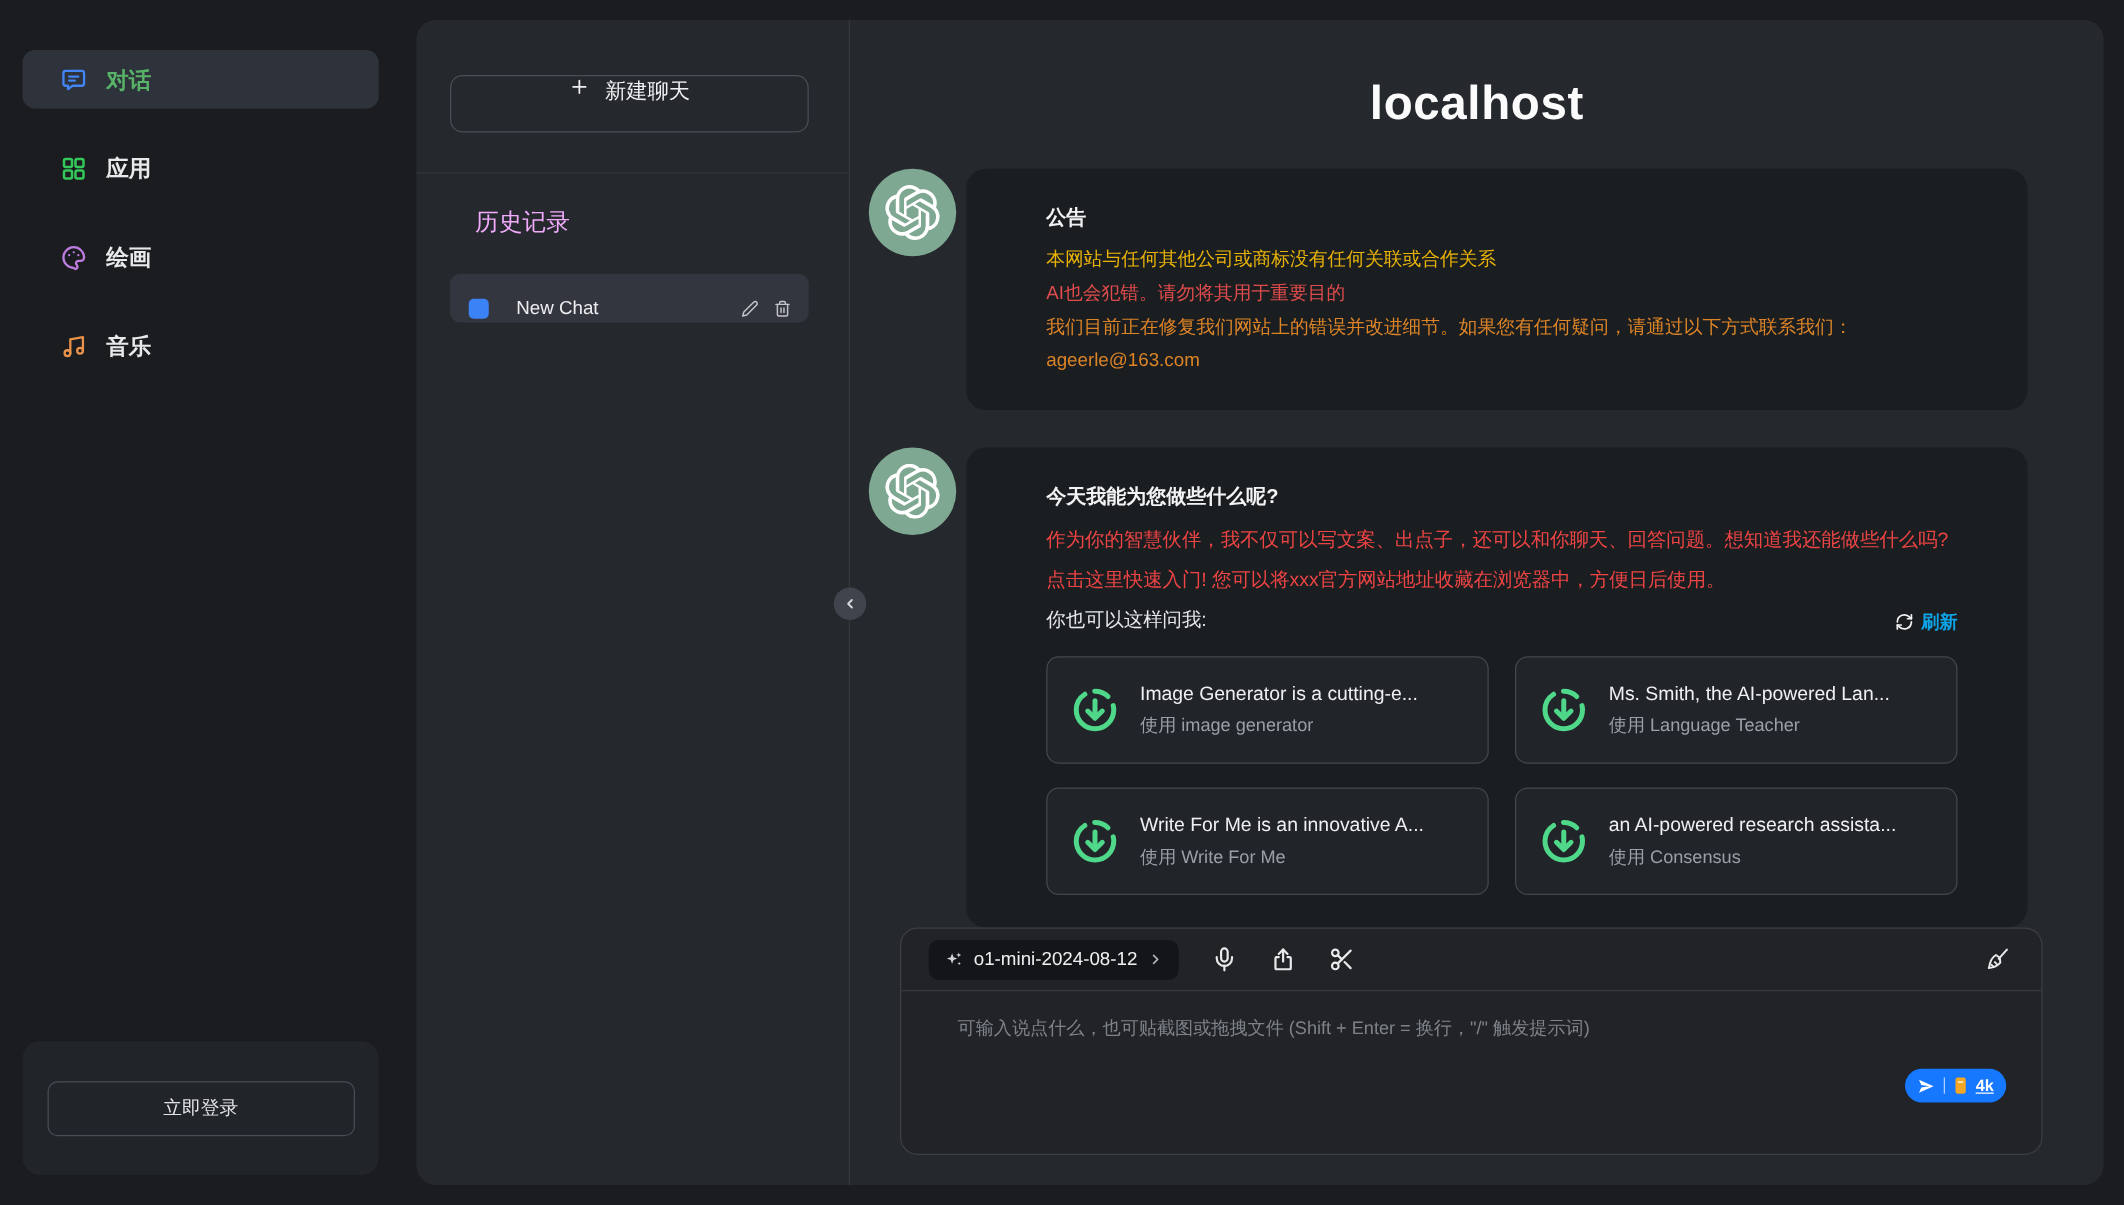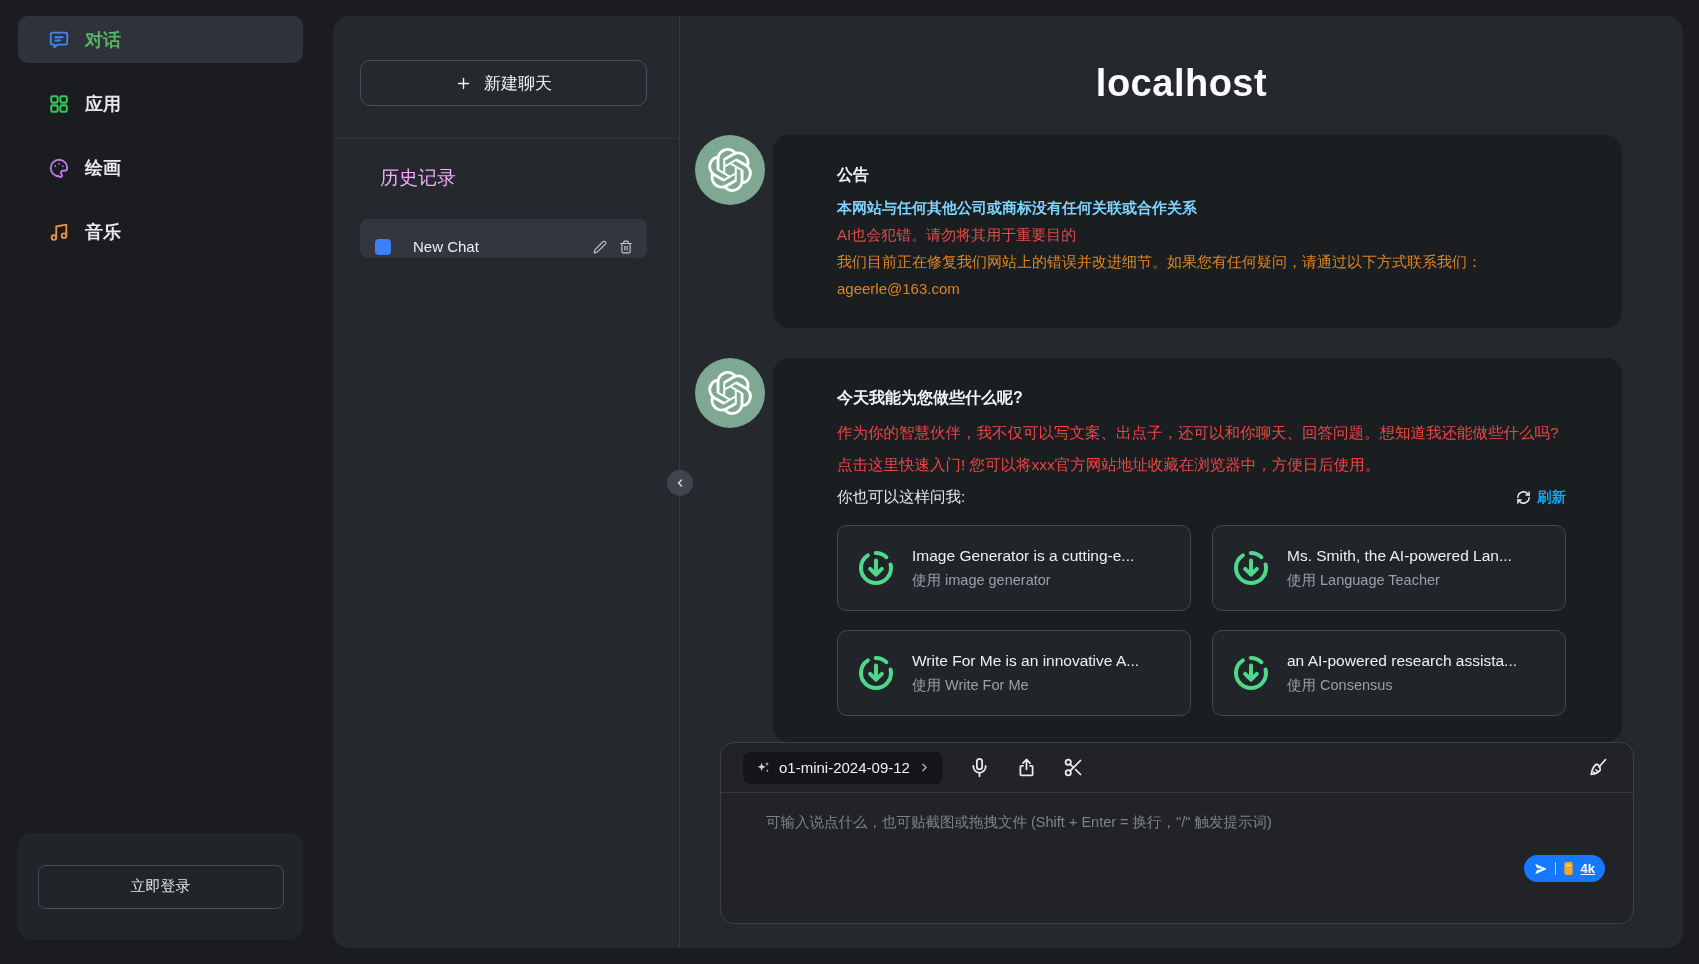--- a/index.html
+++ b/index.html
@@ -10,21 +10,21 @@
     color:#e7e9eb;
     position:relative;
   }
   svg { display:block; }
 
   
   .sidebar { position:absolute; left:0; top:0; width:333px; height:964px; padding:16px 0 0 18px; }
   .nav-item {
     width:285px; height:47px; border-radius:10px; margin-bottom:17px;
     display:flex; align-items:center; gap:15px; padding-left:30px;
-    font-size:18px; font-weight:600; color:#e7e9eb; cursor:pointer;
+    font-size:18px; font-weight:600; color:#e7e9eb; cursor:pointer;margin-top:24px;
   }
   .nav-item.active { background:#2d323b; color:#58b368; }
   .nav-icon { width:22px; height:22px; flex:0 0 22px; }
 
   .login-card {
     position:absolute; left:18px; top:833px; width:285px; height:107px;
     background:#212429; border-radius:14px; display:flex; align-items:center; justify-content:center;
   }
   .login-btn {
     width:246px; height:44px; background:transparent; border:1px solid #494d53;
@@ -37,21 +37,21 @@
   .main-panel {
     position:absolute; left:333px; top:16px; width:1350px; height:932px;
     background:#25282c; border-radius:16px;
   }
 
   
   .chat-list { position:absolute; left:0; top:0; width:347px; height:100%; border-right:1px solid #35393e; }
   .new-chat-btn {
     margin:44px 0 0 27px; width:287px; height:46px;
     background:transparent; border:1px solid #4b4f55; border-radius:10px;
-    color:#f0f1f3; font-size:17px; display:flex; align-items:center; justify-content:center; gap:12px;
+    color:#f0f1f3; font-size:17px; display:flex; align-items:flex-start; justify-content:center; gap:12px;
     cursor:pointer; font-family:inherit;
   }
   .list-divider { margin-top:32px; border-top:1px solid #333639; width:100%; }
   .history-title { margin:26px 0 0 47px; font-size:19px; font-weight:500; color:#f0abfc; }
   .history-item {
     margin:28px 0 0 27px; width:287px; height:39px; background:#34363f; border-radius:8px;
     display:flex; align-items:center; padding:16px 14px 0 15px; cursor:pointer;
   }
   .chat-color-square { width:16px; height:16px; border-radius:4px; background:#3b82f6; flex:0 0 16px; }
   .history-label { margin-left:22px; font-size:15px; color:#eceef0; flex:1; }
@@ -73,21 +73,21 @@
   .avatar {
     width:70px; height:70px; border-radius:50%; background:#7fa893; flex:0 0 70px;
     display:flex; align-items:center; justify-content:center;
   }
   .bubble {
     flex:1; margin-left:8px; background:#1b1e21; border-radius:16px;
     padding:26px 56px 26px 64px;
   }
   .bubble h3 { font-size:16px; font-weight:700; color:#f2f3f5; margin-bottom:6px; line-height:27px; }
   .ann-line { font-size:15px; line-height:27px; }
-  .ann-orange-bold { color:#7dd3fc; font-weight:700; }
+  .ann-orange-bold { color:#eab308; font-weight:400; }
   .ann-red { color:#e04b4b; }
   .ann-orange { color:#dd8427; }
 
   .intro-body { font-size:15.5px; line-height:32px; color:#ef4444; }
   .hint-row { display:flex; justify-content:space-between; align-items:center; font-size:15.5px; line-height:32px; color:#e5e7ea; }
   .refresh-btn {
     display:flex; align-items:center; gap:6px; background:none; border:none; cursor:pointer;
     color:#0ea5e9; font-size:14.5px; font-weight:600; font-family:inherit;
   }
   .suggestion-grid { margin-top:12px; display:grid; grid-template-columns:1fr 1fr; column-gap:21px; row-gap:19px; }
@@ -326,21 +326,21 @@
     <div class="composer">
       <div class="composer-toolbar">
         <button class="model-pill">
           <span>
             <svg width="16" height="16" viewBox="0 0 24 24" fill="#cfd3d8">
               <path d="M10 4l1.7 4.6L16.3 10.3 11.7 12 10 16.6 8.3 12 3.7 10.3 8.3 8.6Z"></path>
               <path d="M18 3l.8 2.2L21 6l-2.2.8L18 9l-.8-2.2L15 6l2.2-.8Z"></path>
               <path d="M18.5 14l.6 1.6 1.6.6-1.6.6-.6 1.6-.6-1.6-1.6-.6 1.6-.6Z"></path>
             </svg>
           </span>
-          <span>o1-mini-2024-09-12</span>
+          <span>o1-mini-2024-08-12</span>
           <span>
             <svg width="13" height="13" viewBox="0 0 24 24" fill="none" stroke="#aeb2b8" stroke-width="2.5" stroke-linecap="round" stroke-linejoin="round">
               <polyline points="9 6 15 12 9 18"></polyline>
             </svg>
           </span>
         </button>
         <button class="tool-btn">
           <svg viewBox="0 0 24 24" fill="none" stroke="currentColor" stroke-width="2" stroke-linecap="round" stroke-linejoin="round">
             <rect x="9" y="2" width="6" height="12" rx="3"></rect>
               <path d="M5 10v1a7 7 0 0 0 14 0v-1"></path>

